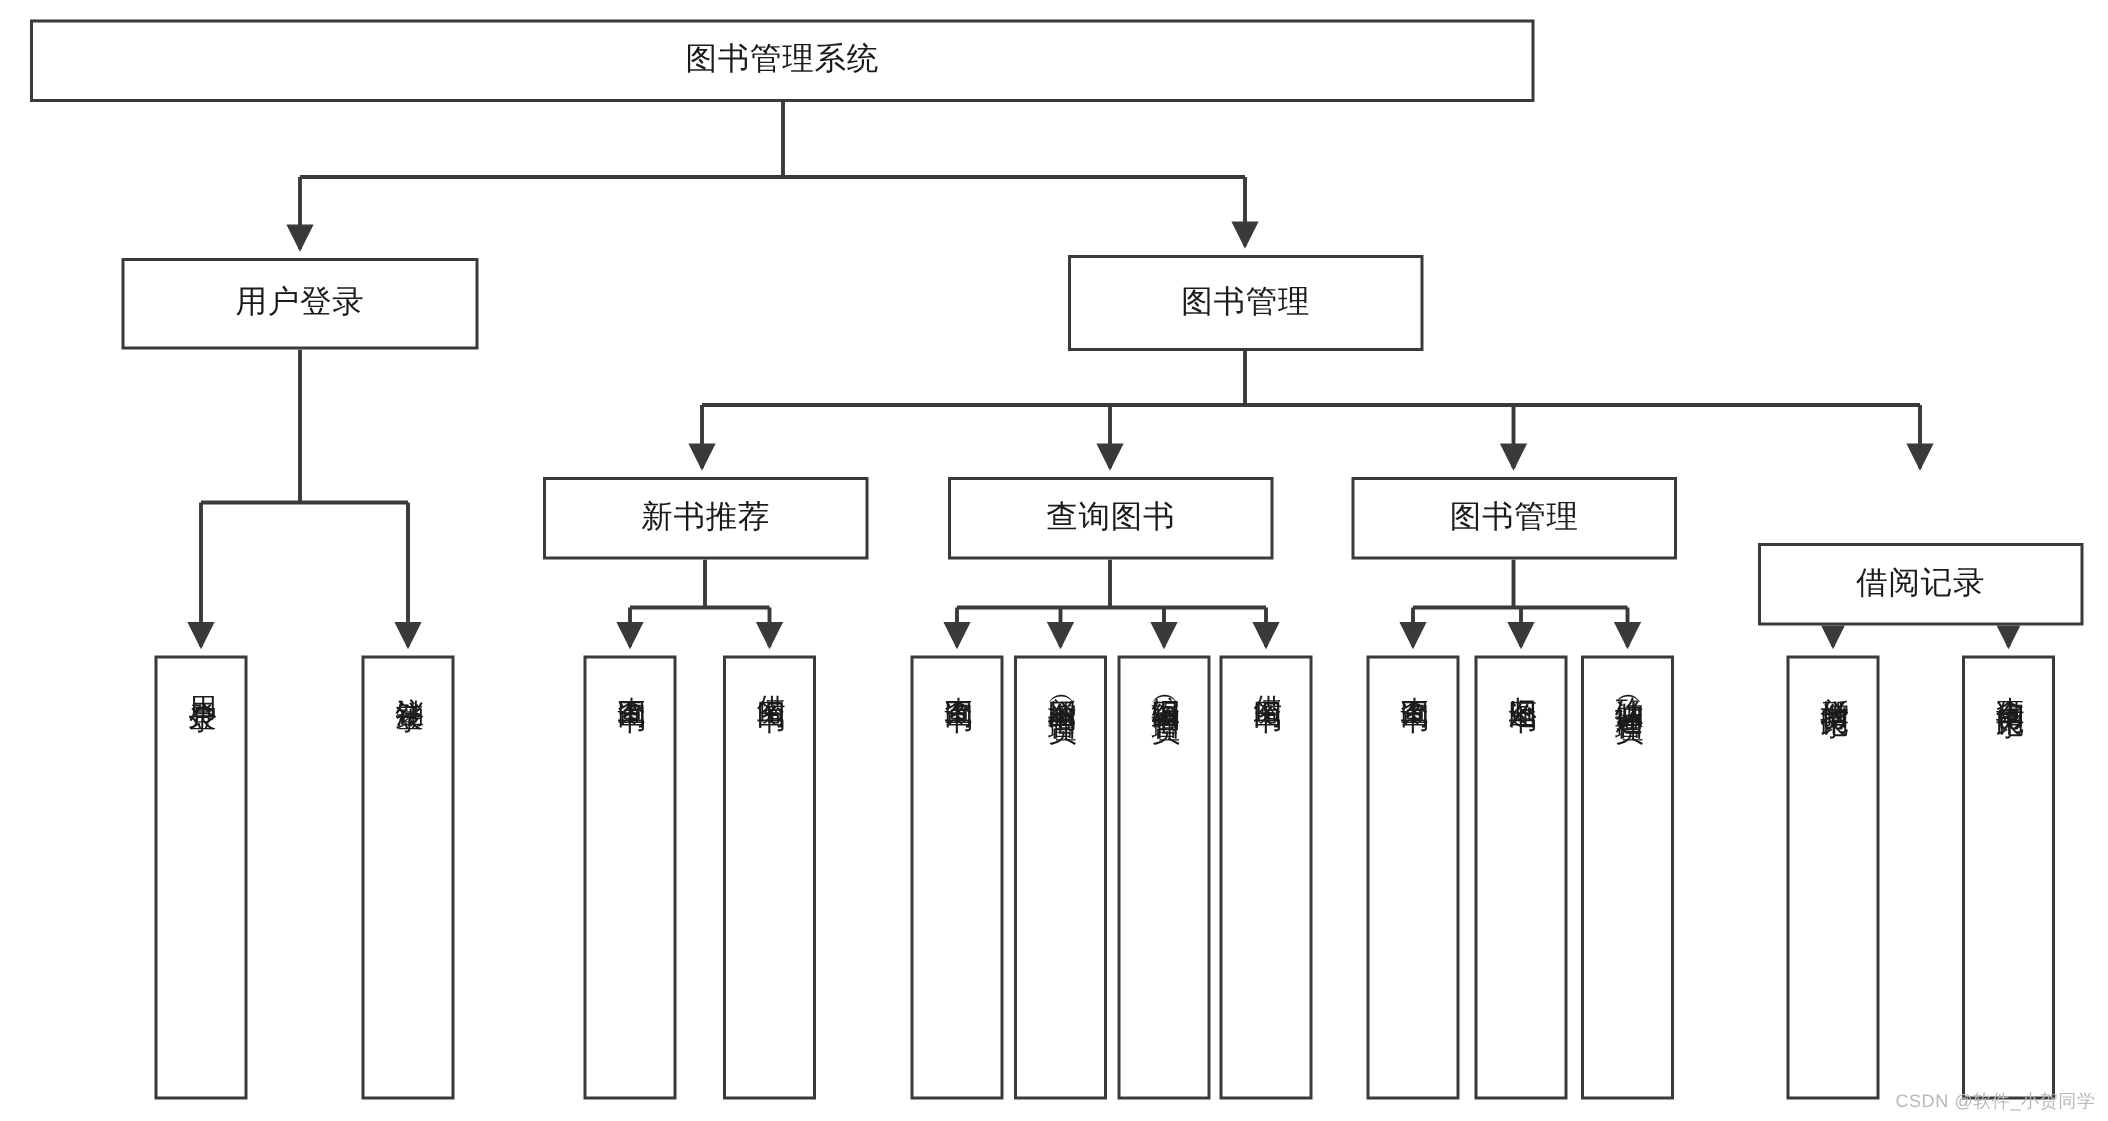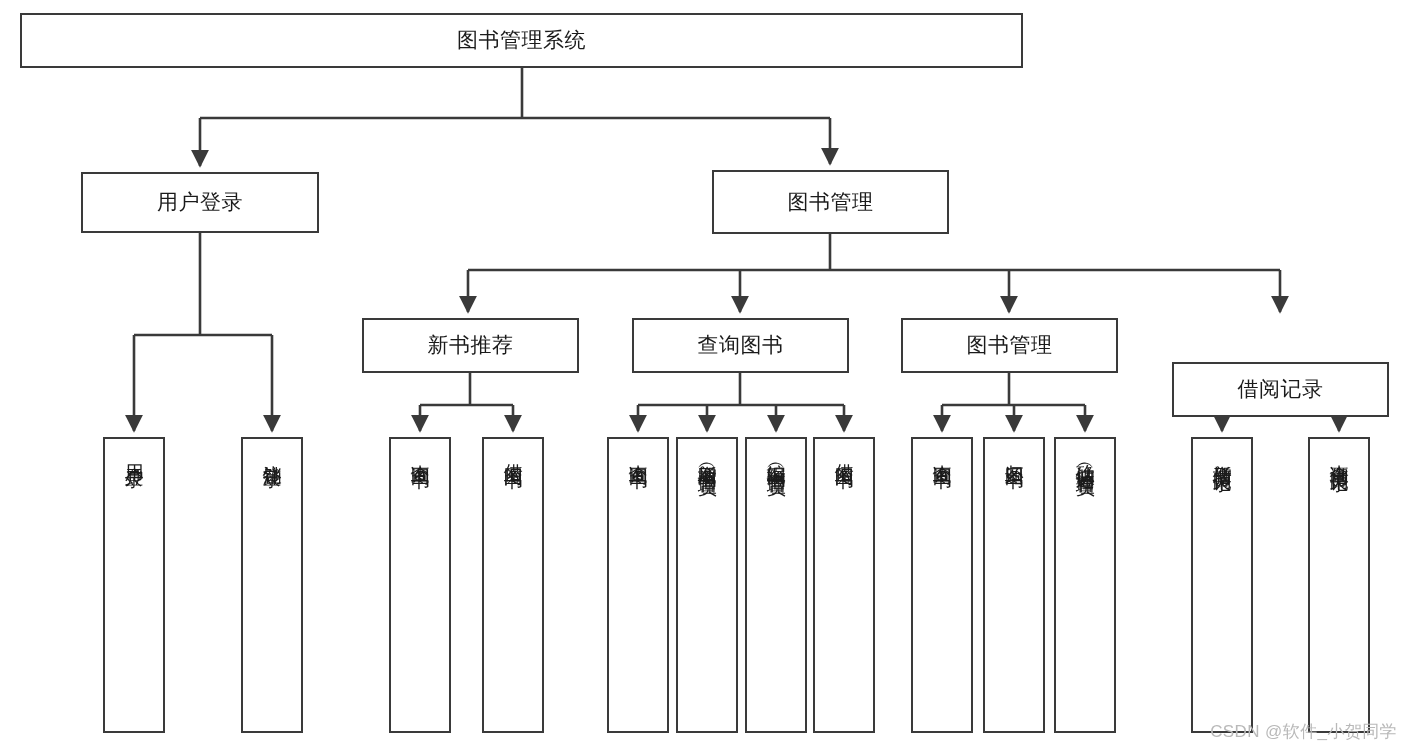--- a/index.html
+++ b/index.html
@@ -57,21 +57,21 @@
     font-size:19px;
     letter-spacing:2px;
     white-space:nowrap;
     margin-top:4px;
   }
   
   #watermark{
     position:absolute;
     right:8px;
     bottom:4px;
-    font-size:17px;
+    font-size:12px;
     color:#b9b9b9;
     letter-spacing:0.4px;
     white-space:nowrap;
     user-select:none;
   }
 </style>
 </head>
 <body>
 
 <div id="canvas">

